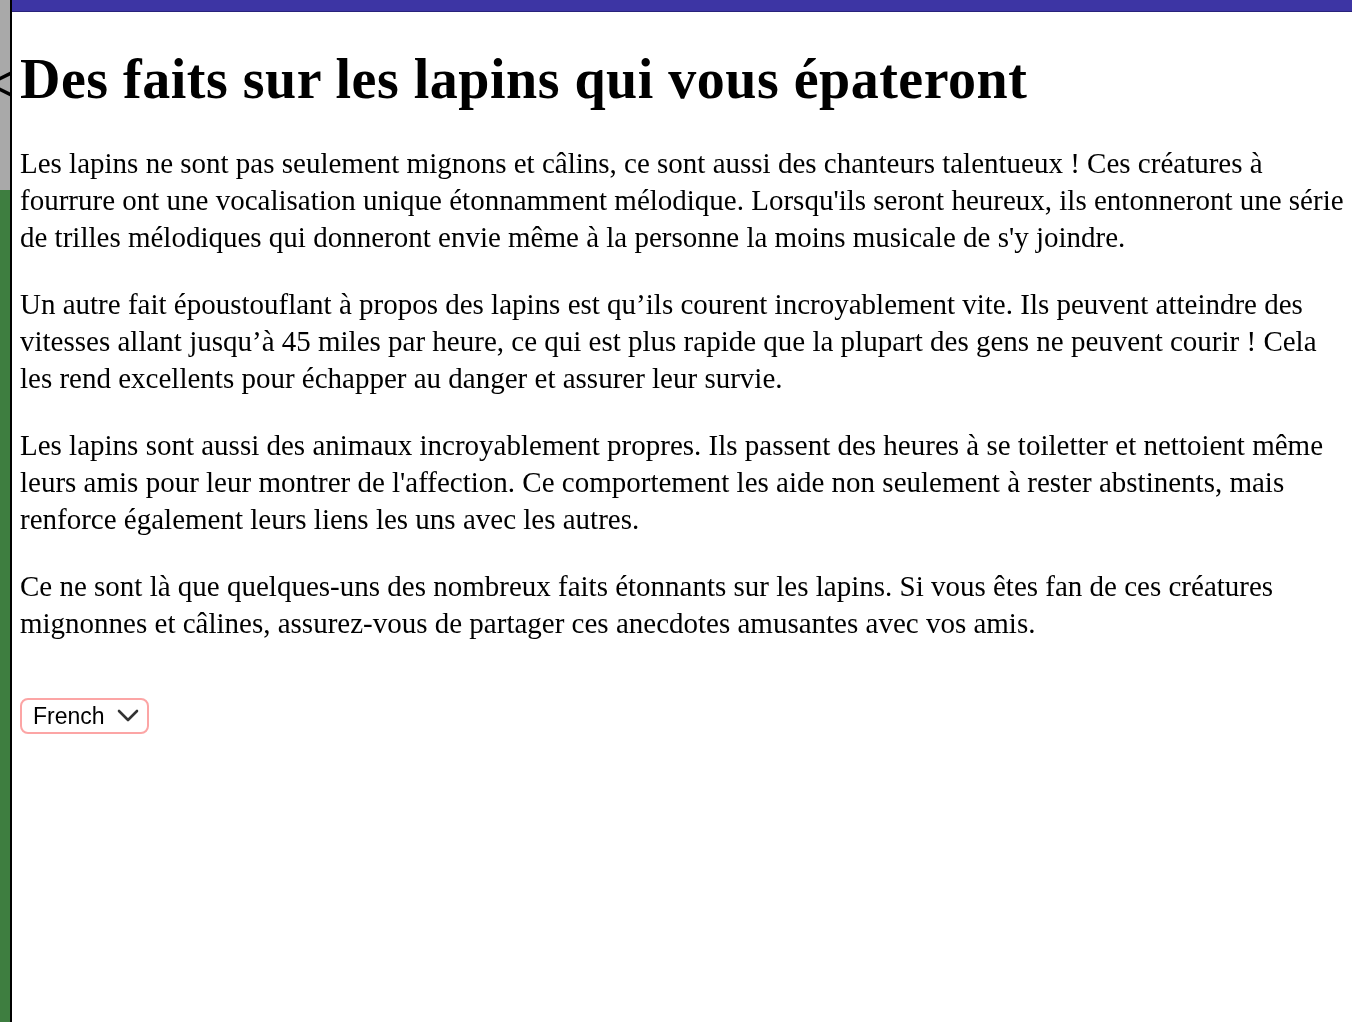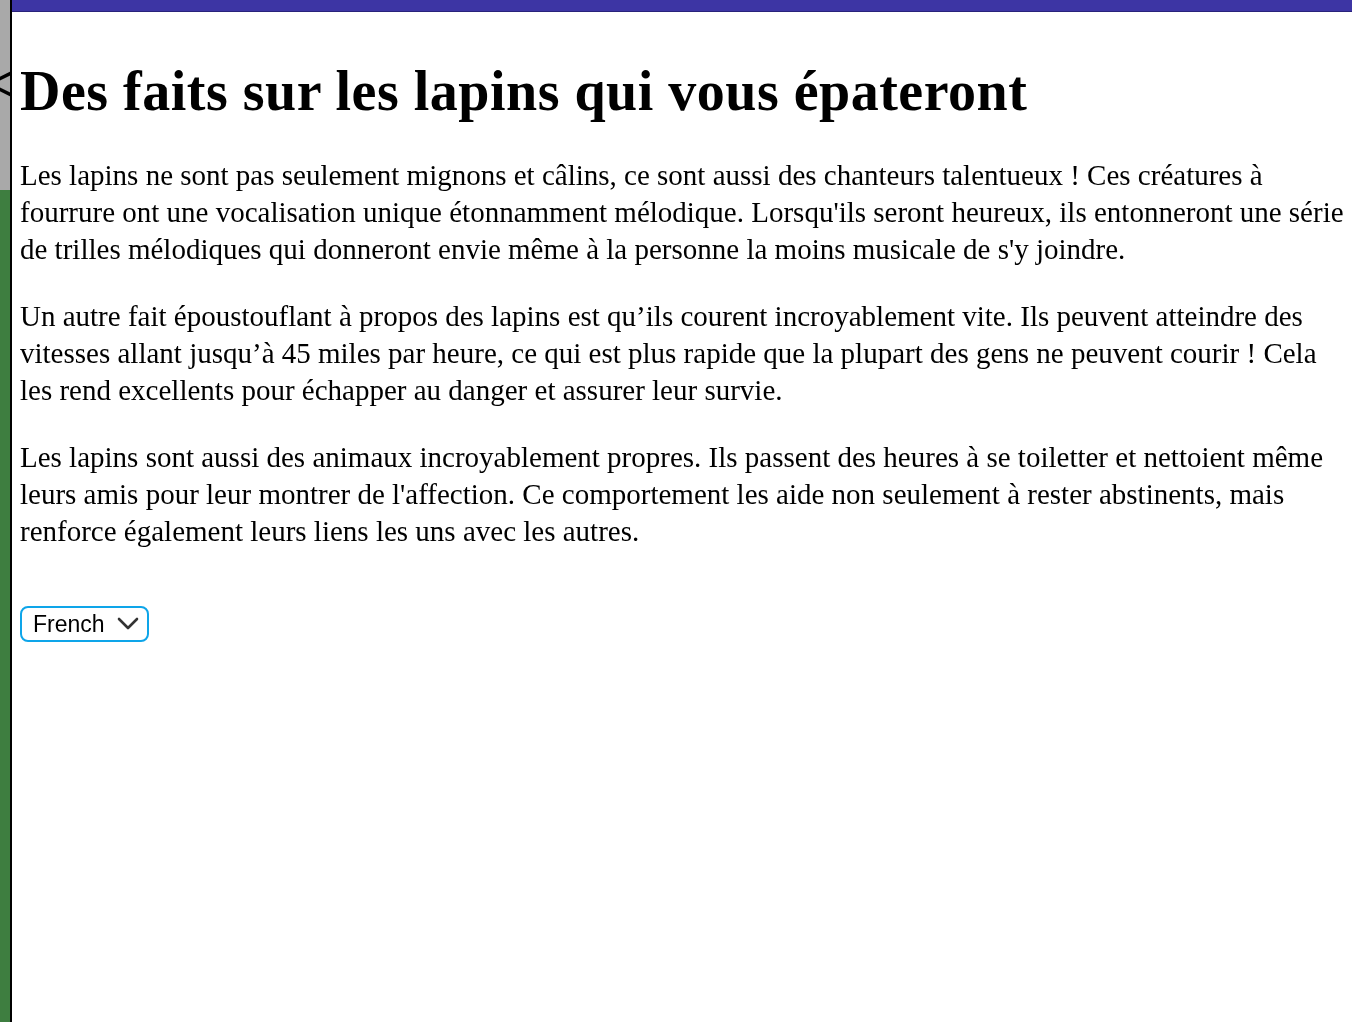--- a/index.html
+++ b/index.html
@@ -60,21 +60,21 @@
   .content {
     position: absolute;
     left: 0; top: 13px; right: 0; bottom: 0;
     padding: 0 8px;
   }
 
   h1.page-title {
     font-size: 56px;
     font-weight: bold;
     color: #000;
-    margin: 48px 0 34px 0;
+    margin: 36px 0 34px 0;
     line-height: 1.1;
     letter-spacing: 0.5px;
   }
   p.article-paragraph {
     font-size: 29px;
     line-height: 37px;
     color: #000;
     margin: 30px 0;
     max-width: 1324px;
     font-family: Liberation Serif, serif;
@@ -86,21 +86,21 @@
     display: inline-block;
     margin-top: 26px;
   }
   select.language-select {
     -webkit-appearance: none;
     appearance: none;
     font-family: "Liberation Sans", sans-serif;
     font-size: 23px;
     color: #000;
     background: #ffffff;
-    border: 2px solid #0ea5e9;
+    border: 2px solid #fca5a5;
     border-radius: 8px;
     padding: 3px 42px 4px 11px;
     height: 36px;
     cursor: pointer;
   }
   .select-chevron {
     position: absolute;
     right: 10px; top: 50%;
     transform: translateY(-50%);
     pointer-events: none;
@@ -116,20 +116,21 @@
   <span class="edge-fragment">&lt;</span>
 </div>
 
 <div class="panel">
   <div class="top-bar"></div>
   <div class="content">
     <h1 class="page-title">Des faits sur les lapins qui vous épateront</h1>
     <p class="article-paragraph">Les lapins ne sont pas seulement mignons et câlins, ce sont aussi des chanteurs talentueux ! Ces créatures à fourrure ont une vocalisation unique étonnamment mélodique. Lorsqu'ils seront heureux, ils entonneront une série de trilles mélodiques qui donneront envie même à la personne la moins musicale de s'y joindre.</p>
     <p class="article-paragraph">Un autre fait époustouflant à propos des lapins est qu’ils courent incroyablement vite. Ils peuvent atteindre des vitesses allant jusqu’à 45 miles par heure, ce qui est plus rapide que la plupart des gens ne peuvent courir ! Cela les rend excellents pour échapper au danger et assurer leur survie.</p>
     <p class="article-paragraph">Les lapins sont aussi des animaux incroyablement propres. Ils passent des heures à se toiletter et nettoient même leurs amis pour leur montrer de l'affection. Ce comportement les aide non seulement à rester abstinents, mais renforce également leurs liens les uns avec les autres.</p>
+    <p class="article-paragraph">Ce ne sont là que quelques-uns des nombreux faits étonnants sur les lapins. Si vous êtes fan de ces créatures mignonnes et câlines, assurez-vous de partager ces anecdotes amusantes avec vos amis.</p>
 
     <div class="select-wrap">
       <select class="language-select">
         <option>French</option>
       </select>
       <span class="select-chevron">
         <svg width="22" height="14" viewBox="0 0 22 14">
           <polyline points="2,2 11,11 20,2" fill="none" stroke="#333333" stroke-width="2.6" stroke-linecap="round" stroke-linejoin="round"></polyline>
         </svg>
       </span>

